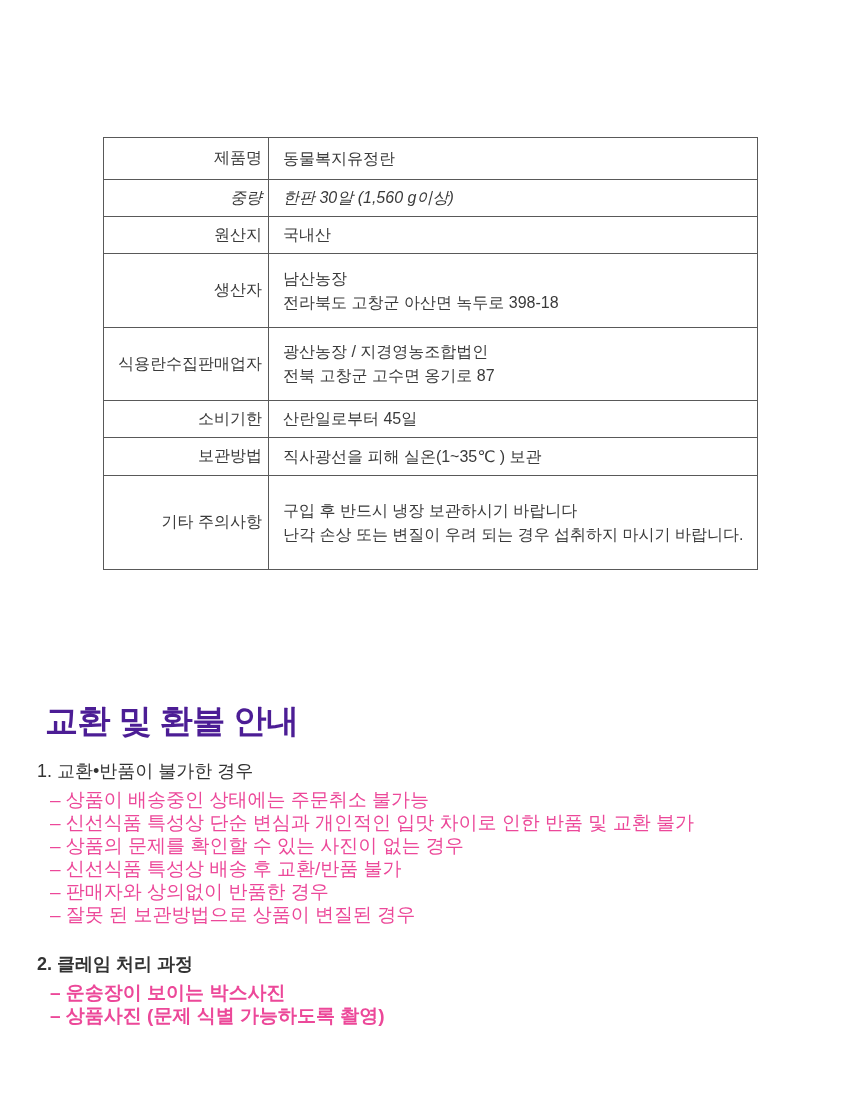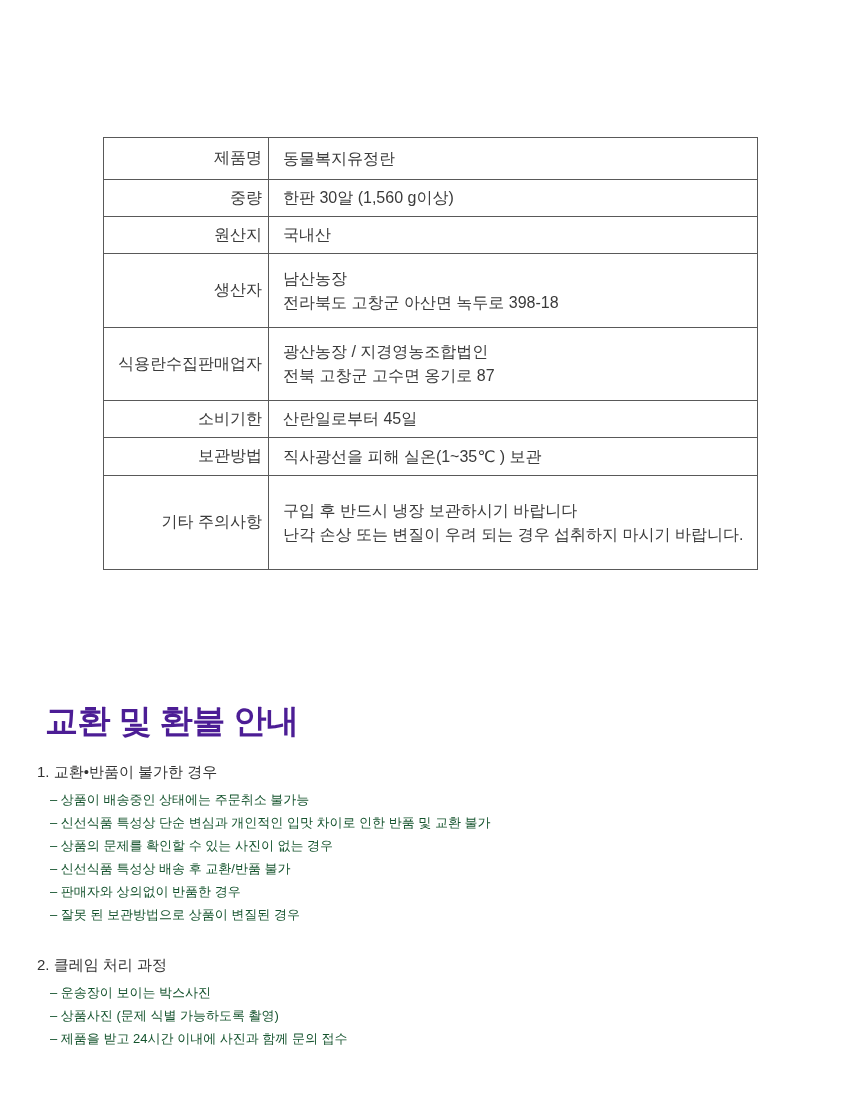--- a/index.html
+++ b/index.html
@@ -35,21 +35,21 @@
     width: 152px;
     text-align: right;
     padding: 4px 6px;
   }
   .spec-table td.value-cell {
     padding: 6px 14px;
     line-height: 24px;
     margin-left: 7px;
   }
   .spec-table tr:nth-child(1) { height: 42px; }
-  .spec-table tr:nth-child(2) { height: 37px; }
+  .spec-table tr:nth-child(2) { height: 37px; font-style: italic; }
   .spec-table tr:nth-child(3) { height: 36px; }
   .spec-table tr:nth-child(4) { height: 74px; }
   .spec-table tr:nth-child(5) { height: 73px; }
   .spec-table tr:nth-child(6) { height: 28px; }
   .spec-table tr:nth-child(7) { height: 38px; }
   .spec-table tr:nth-child(8) { height: 94px; }
   .spec-table .value-line { white-space: nowrap; }
 
   
   .refund-wrap {
@@ -60,35 +60,35 @@
   }
   .refund-title {
     margin: 8px;
     font-size: 33px;
     line-height: 42px;
     font-weight: 600;
     color: #4c1d95;
     letter-spacing: -0.5px;
   }
   .policy-section { margin-top: 18px; }
-  .policy-section.second { margin-top: 27px; }
+  .policy-section.second { margin-top: 27px; font-weight: bold; }
   .policy-heading {
-    font-size: 15px;
+    font-size: 18px;
     line-height: 23px;
     color: #333333;
   }
   .policy-list {
     list-style: none;
     margin: 5px 0 0 0;
     padding: 0 0 0 13px;
   }
   .policy-list li {
-    font-size: 13px;
+    font-size: 19px;
     line-height: 23px;
-    color: #14532d;
+    color: #ec4899;
     white-space: nowrap;
   }
 </style>
 </head>
 <body>
 
 <table class="spec-table">
   <tbody>
     <tr>
       <td class="label-cell">제품명</td>
@@ -157,16 +157,15 @@
       <li>– 판매자와 상의없이 반품한 경우</li>
       <li>– 잘못 된 보관방법으로 상품이 변질된 경우</li>
     </ul>
   </div>
 
   <div class="policy-section second">
     <div class="policy-heading">2. 클레임 처리 과정</div>
     <ul class="policy-list">
       <li>– 운송장이 보이는 박스사진</li>
       <li>– 상품사진 (문제 식별 가능하도록 촬영)</li>
-      <li>– 제품을 받고 24시간 이내에 사진과 함께 문의 접수</li>
     </ul>
   </div>
 </div>
 
 </body></html>

